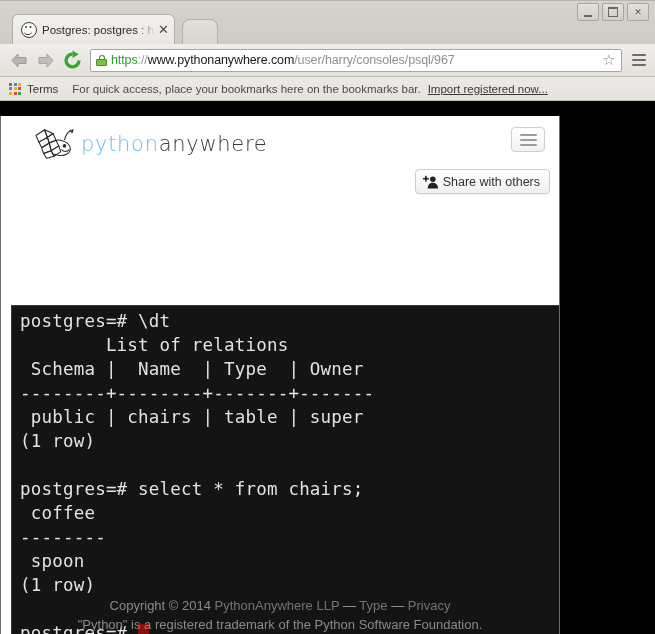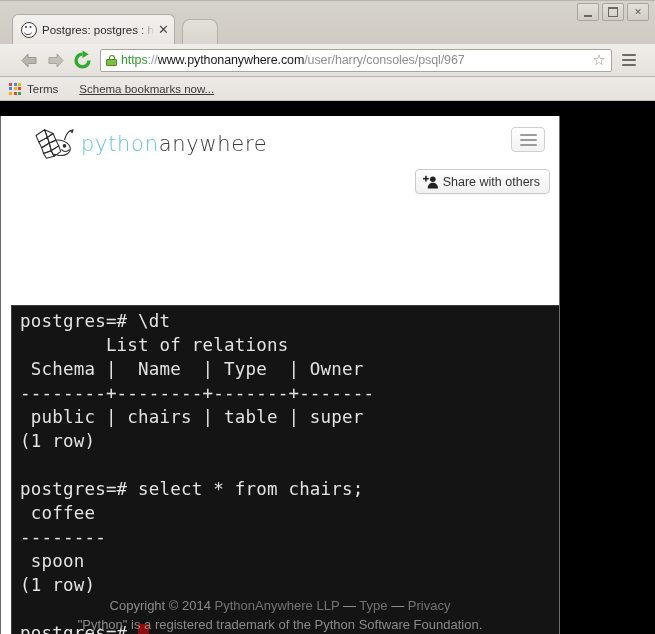--- a/index.html
+++ b/index.html
@@ -154,21 +154,21 @@
   
   #toolbar {
     position: absolute;
     left: 0; top: 44px;
     width: 655px;
     height: 33px;
     background: linear-gradient(to bottom, #f0eeea 0%, #e4e1dc 100%);
     border-bottom: 1px solid #bcb8b2;
     display: flex;
     align-items: center;
-    padding: 0 16px;
+    padding: 0 6px;
     box-sizing: border-box;
   }
   .navbtn {
     width: 26px; height: 24px;
     display: flex;
     align-items: center;
     justify-content: center;
   }
   .arrow-svg { display: block; }
   #reload-btn { width: 28px; height: 26px; display:flex; align-items:center; justify-content:center; }
@@ -518,21 +518,22 @@
         <i style="background:#4285f4"></i>
         <i style="background:#f4b400"></i>
       <i style="background:#4285f4"></i>
         <i style="background:#f4b400"></i>
         <i style="background:#e8453c"></i>
       <i style="background:#f4b400"></i>
         <i style="background:#e8453c"></i>
         <i style="background:#34a853"></i>
     </span>
     <span id="apps-label">Terms</span>
-    <span id="bm-import">Schema bookmarks now...</span>
+    <span id="bm-hint">For quick access, place your bookmarks here on the bookmarks bar.</span>
+    <span id="bm-import">Import registered now...</span>
   </div>
 
   <div id="page">
 
     <div id="site-header">
       <div id="logo">
         <svg id="logo-mark" viewBox="0 0 48 40">
           <g fill="none" stroke="#2b2b2b" stroke-width="1.1" stroke-linejoin="round">
             <path d="M4 11 L13 5 L16 13 L7 18 Z"></path>
             <path d="M13 5 L22 9 L16 13 Z"></path>

